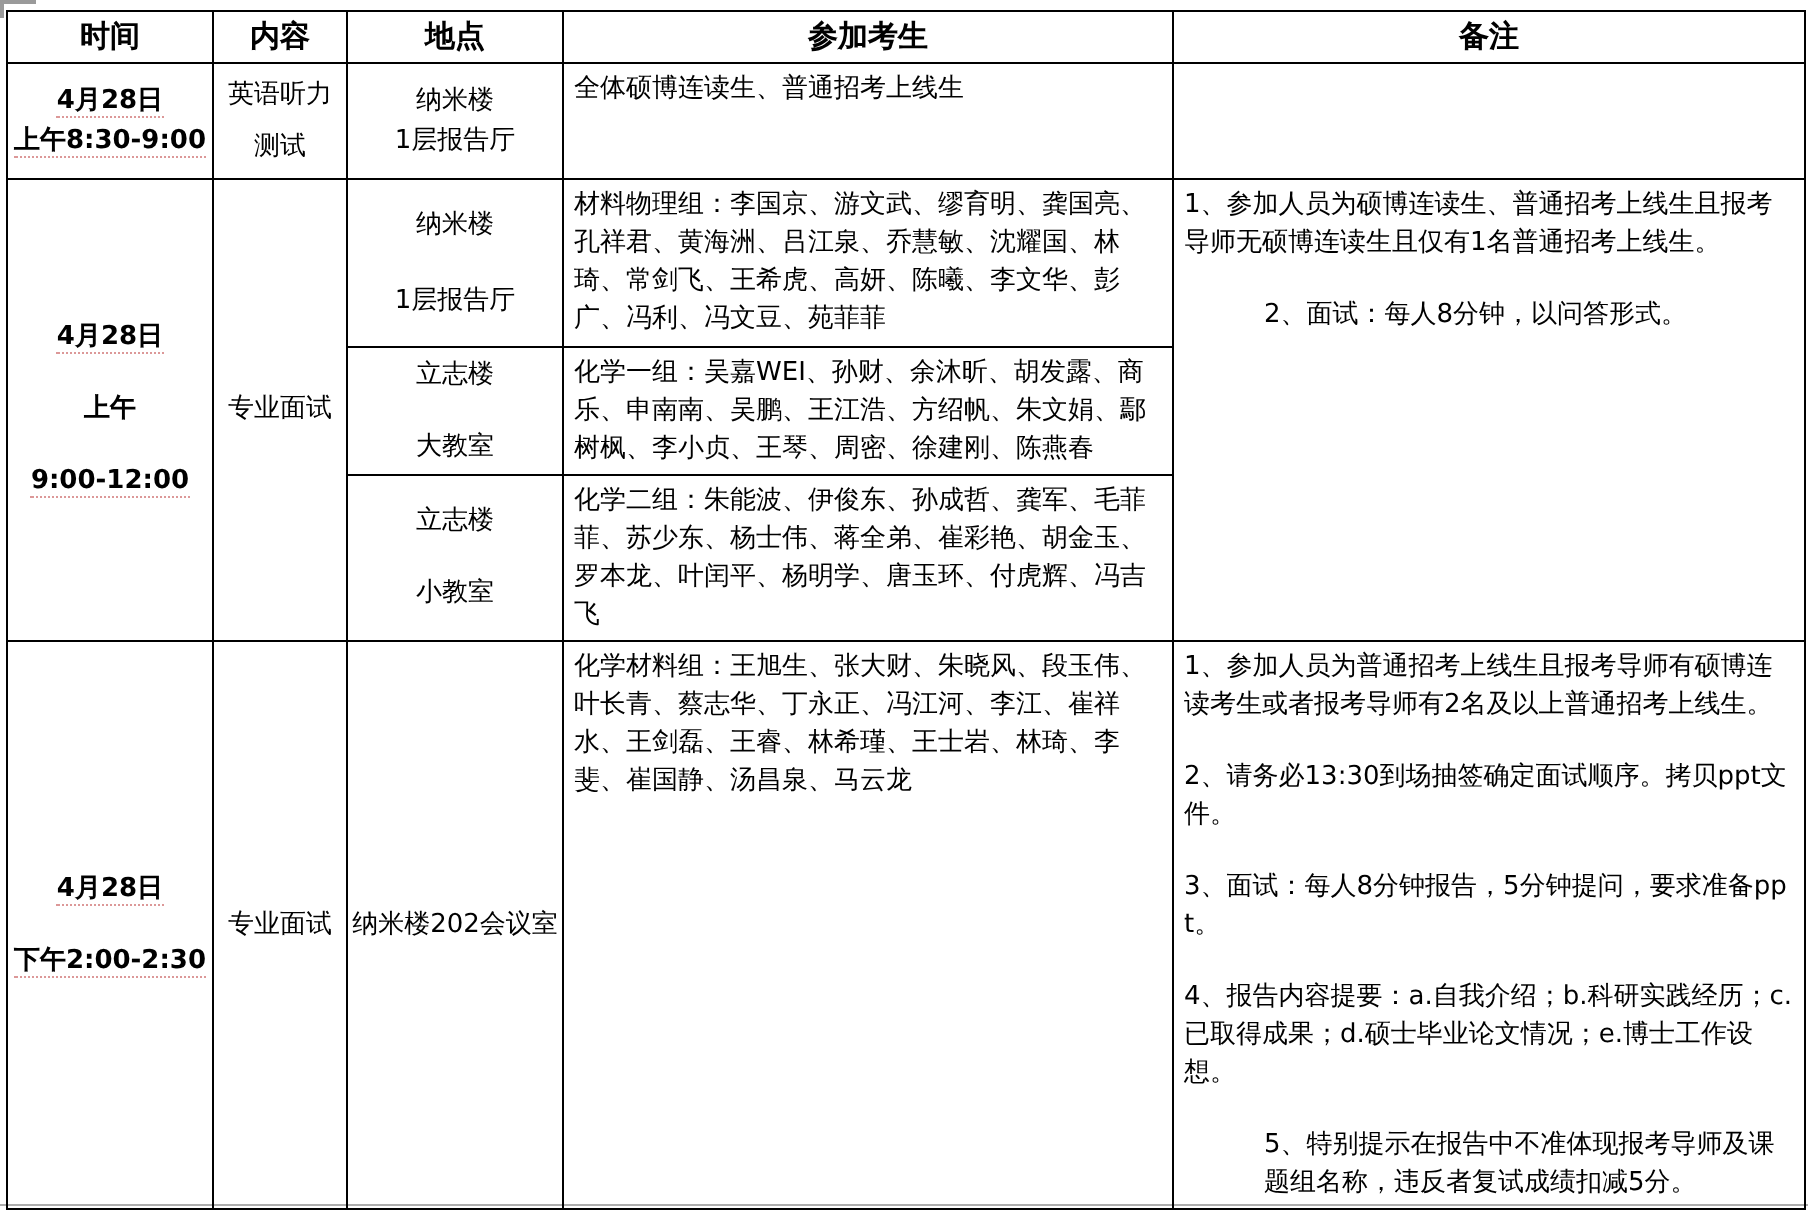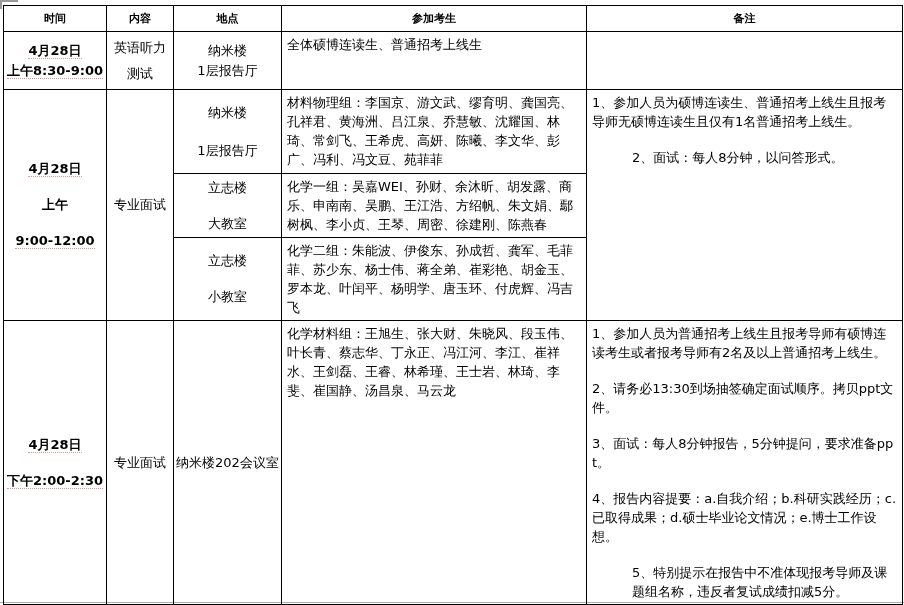--- a/index.html
+++ b/index.html
@@ -4,21 +4,21 @@
 <style>
   html,body{margin:0;padding:0;background:#ffffff;}
   body{font-family:"DejaVu Sans","Liberation Sans",sans-serif;color:#000;}
   .page{position:relative;width:904px;height:605px;background:#fff;overflow:hidden;}
   .handle{position:absolute;left:0;top:0;width:16px;height:7px;
           border-top:2px solid #9a9a9a;border-left:2px solid #9a9a9a;}
   .bottom-rule{position:absolute;left:0;top:602px;width:904px;height:0;
                border-top:1px solid #adadad;}
   table.sched{border-collapse:collapse;table-layout:fixed;position:absolute;left:3px;top:5px;width:899px;}
   .sched th,.sched td{border:1px solid #000;font-size:13px;overflow:hidden;word-break:break-all;}
-  .sched th{font-weight:bold;text-align:center;vertical-align:middle;padding:3px 2px;font-size:11px;height:19px;}
+  .sched th{font-weight:bold;text-align:center;vertical-align:middle;padding:3px 2px;font-size:15px;height:19px;}
   td{vertical-align:top;padding:3px 5px;line-height:19px;}
   td.mid{vertical-align:middle;text-align:center;padding:2px;}
   td.timecol{font-weight:bold;text-align:center;}
   .ln{display:block;line-height:20px;}
   .g6{margin-top:6px;}
   .g12{}
   .g16{margin-top:16px;}
   .g18{margin-top:18px;}
   .g4{margin-top:16px;}
   .dotted{border-bottom:1px dotted #dc9898;padding-bottom:0px;}

